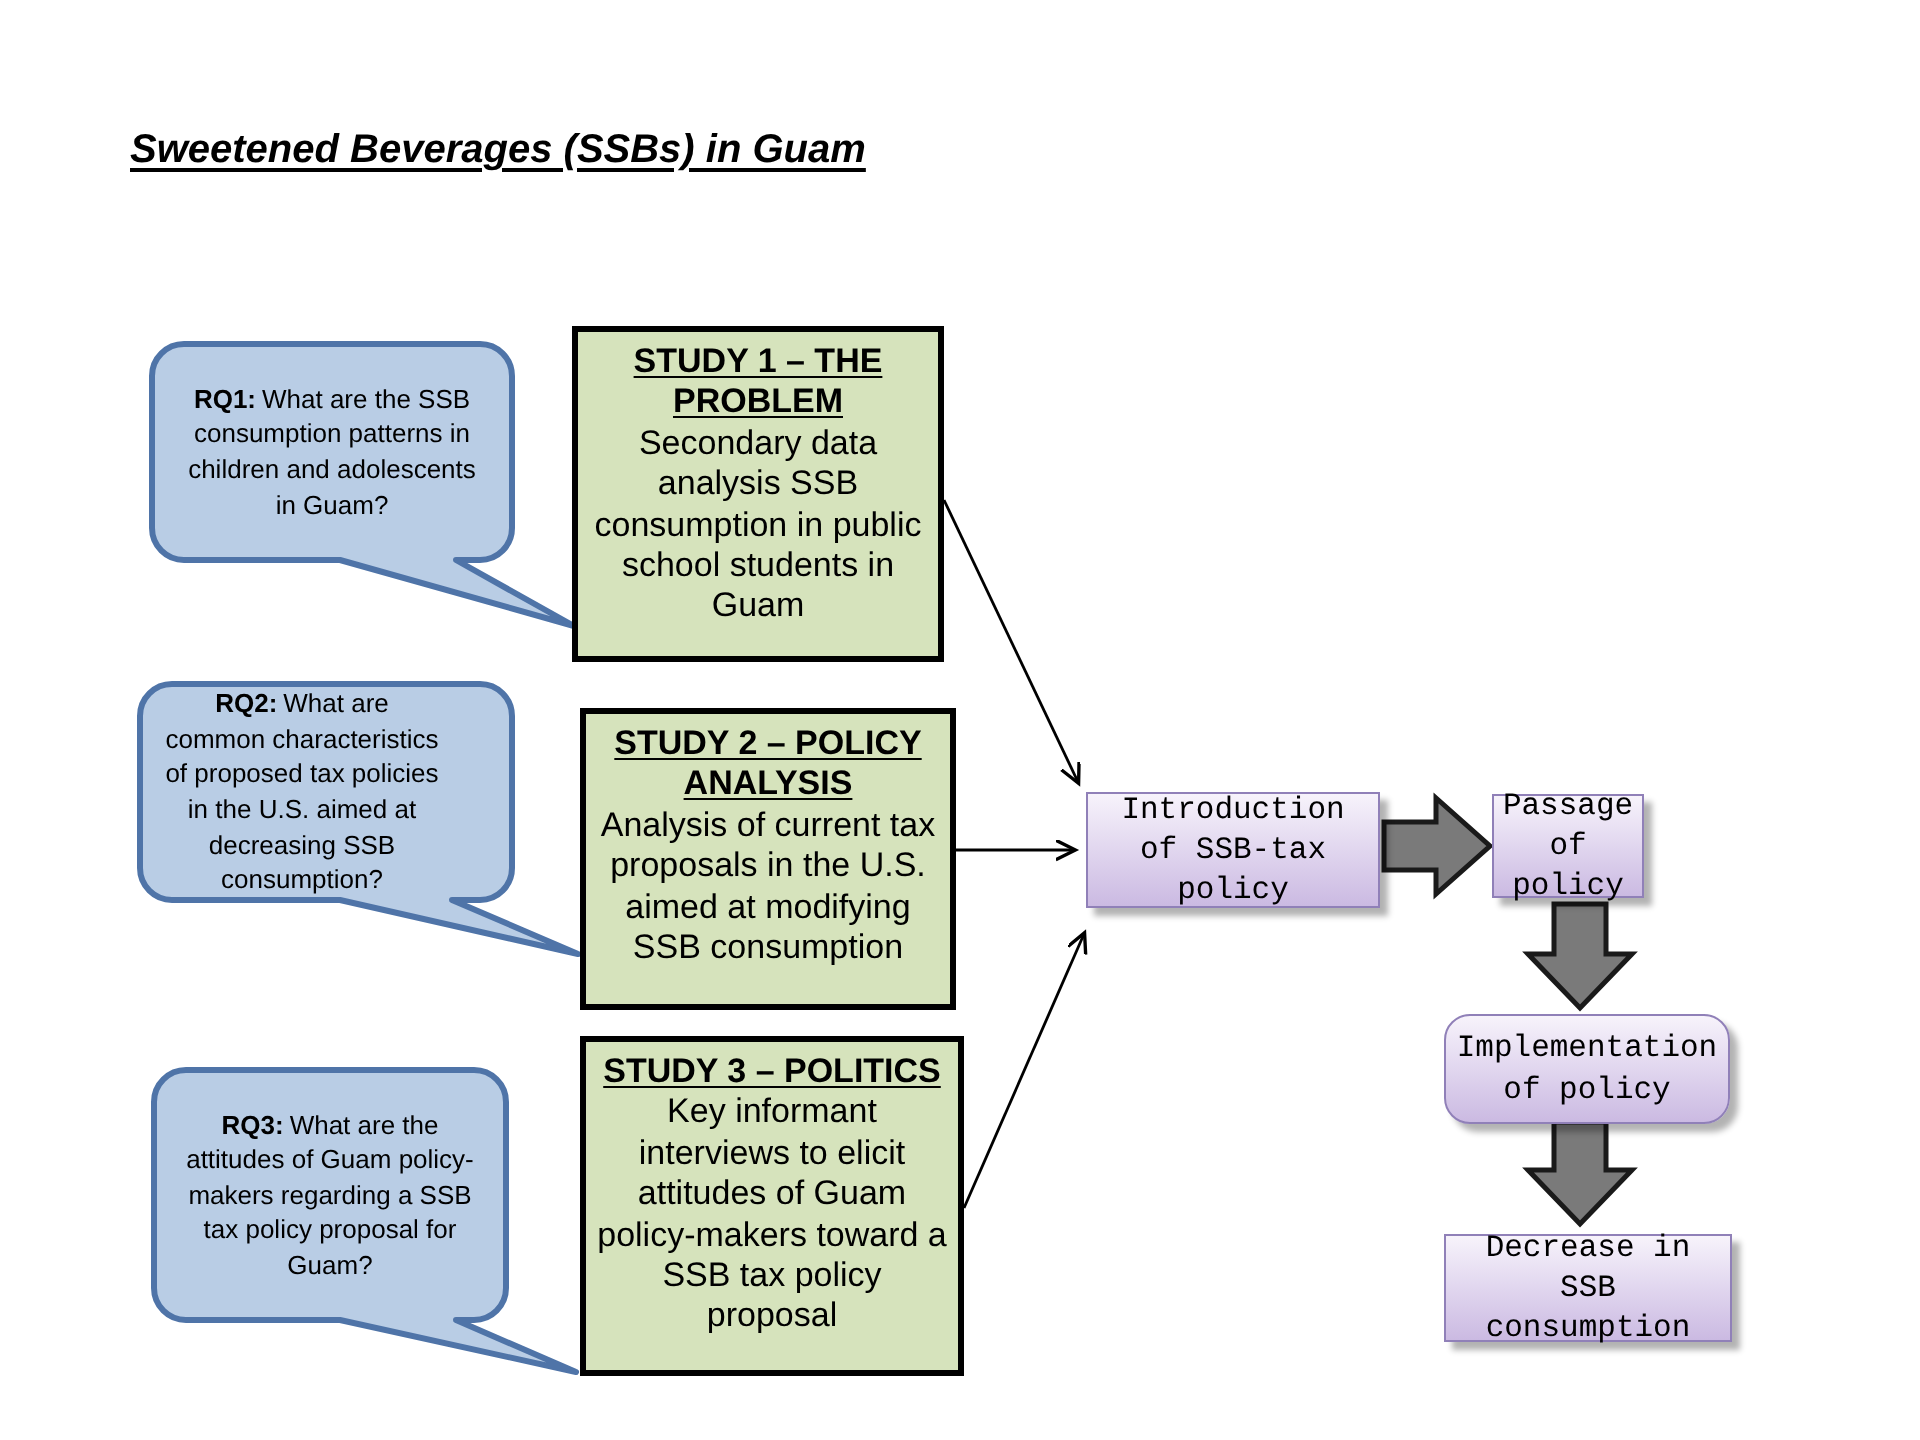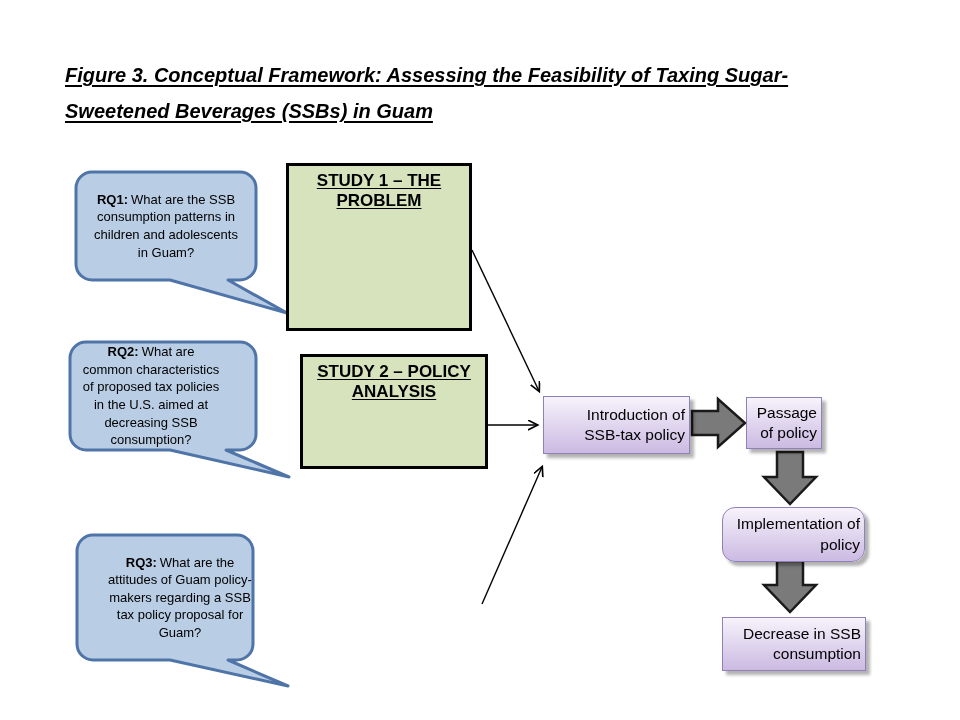--- a/index.html
+++ b/index.html
@@ -20,40 +20,40 @@
 
   
   .bubble-text{
     display:flex;align-items:center;justify-content:center;text-align:center;
     font-size:13px;line-height:1.35;padding:18px 12px;
   }
   .bubble-text p{margin:0;}
   .rq{font-weight:bold;margin-right:3px;}
   .b1{left:76px;top:172px;width:180px;height:108px;}
   .b2{left:70px;top:342px;width:162px;height:108px;}
-  .b3{left:92px;top:535px;width:176px;height:125px;}
+  .b3{left:77px;top:535px;width:176px;height:125px;}
 
   
   .study{
     background:#d6e3bc;border:3px solid #000;
     text-align:center;font-size:17px;line-height:1.2;
     padding:5px 4px;display:flex;flex-direction:column;justify-content:flex-start;
   }
   .study-title{font-weight:bold;text-decoration:underline;text-underline-offset:2px;}
   .s1{left:286px;top:163px;width:186px;height:168px;}
-  .s2{left:300px;top:354px;width:188px;height:115px;align-items:flex-end;}
+  .s2{left:290px;top:354px;width:188px;height:151px;align-items:flex-end;}
   .s3{left:290px;top:518px;width:192px;height:170px;}
 
   
   .policy{
     background:linear-gradient(to bottom,#f7f3fb 0%,#e3d9f0 45%,#cbbae2 100%);
     border:1.5px solid #9080b8;
     box-shadow:4px 4px 3px rgba(0,0,0,0.30);
-    display:flex;align-items:center;justify-content:center;text-align:right;
-    font-size:15.5px;line-height:1.3;padding:2px 4px;
+    display:flex;align-items:center;justify-content:center;text-align:center;
+    font-size:15.5px;line-height:1.3;padding:2px 4px;font-family:Liberation Mono, monospace;
   }
   .p1{left:543px;top:396px;width:147px;height:58px;}
   .p2{left:746px;top:397px;width:76px;height:52px;}
   .p3{left:722px;top:507px;width:143px;height:55px;border-radius:13px;}
   .p4{left:722px;top:617px;width:144px;height:54px;}
 
   
   .bubble-shape{fill:#b9cde5;stroke:#4f74a8;stroke-width:3;stroke-linejoin:round;}
   .connector{stroke:#000;stroke-width:1.4;fill:none;}
   .block{fill:#7a7a7a;stroke:#1a1a1a;stroke-width:2.5;stroke-linejoin:miter;}
@@ -77,39 +77,44 @@
     <line class="connector" x1="472" y1="250" x2="539" y2="391" marker-end="url(#ah)"></line>
     <line class="connector" x1="478" y1="425" x2="537" y2="425" marker-end="url(#ah)"></line>
     <line class="connector" x1="482" y1="604" x2="542" y2="467" marker-end="url(#ah)"></line>
 
     <polygon class="block" points="692,411 718,411 718,399 745,423 718,447 718,435 692,435"></polygon>
     <polygon class="block" points="777,452 803,452 803,477 816,477 790,504 764,477 777,477"></polygon>
     <polygon class="block" points="777,561 803,561 803,585 816,585 790,612 764,585 777,585"></polygon>
   </svg>
 
   <div class="abs title">
-    <div>Figure 3. Conceptual Framework: Assessing the Feasibility of Taxing Sugar-</div>
     <div>Sweetened Beverages (SSBs) in Guam</div>
   </div>
 
   <div class="abs bubble-text b1">
     <p><span class="rq">RQ1:</span><span>What are the SSB consumption patterns in children and adolescents in Guam?</span></p>
   </div>
   <div class="abs bubble-text b2">
     <p><span class="rq">RQ2:</span><span>What are common characteristics of proposed tax policies in the U.S. aimed at decreasing SSB consumption?</span></p>
   </div>
   <div class="abs bubble-text b3">
     <p><span class="rq">RQ3:</span><span>What are the attitudes of Guam policy-makers regarding a SSB tax policy proposal for Guam?</span></p>
   </div>
 
   <div class="abs study s1">
     <div class="study-title">STUDY 1 – THE PROBLEM</div>
+    <div class="study-body">Secondary data analysis SSB consumption in public school students in Guam</div>
   </div>
   <div class="abs study s2">
     <div class="study-title">STUDY 2 – POLICY ANALYSIS</div>
+    <div class="study-body">Analysis of current tax proposals in the U.S. aimed at modifying SSB consumption</div>
+  </div>
+  <div class="abs study s3">
+    <div class="study-title">STUDY 3 – POLITICS</div>
+    <div class="study-body">Key informant interviews to elicit attitudes of Guam policy-makers toward a SSB tax policy proposal</div>
   </div>
 
   <div class="abs policy p1">Introduction of SSB-tax policy</div>
   <div class="abs policy p2">Passage of policy</div>
   <div class="abs policy p3">Implementation of policy</div>
   <div class="abs policy p4">Decrease in SSB consumption</div>
 
 </div>
 
 </body></html>

